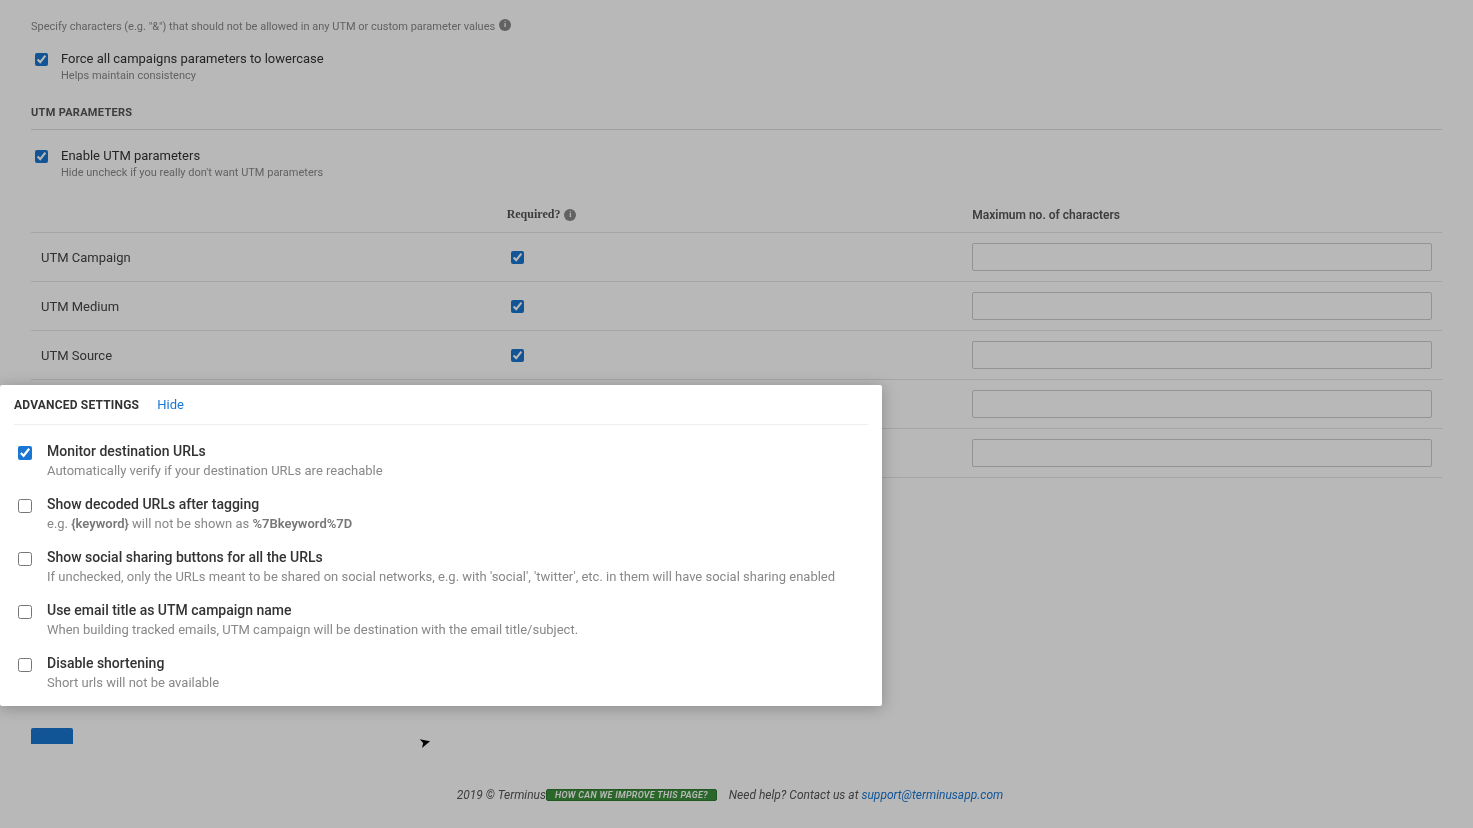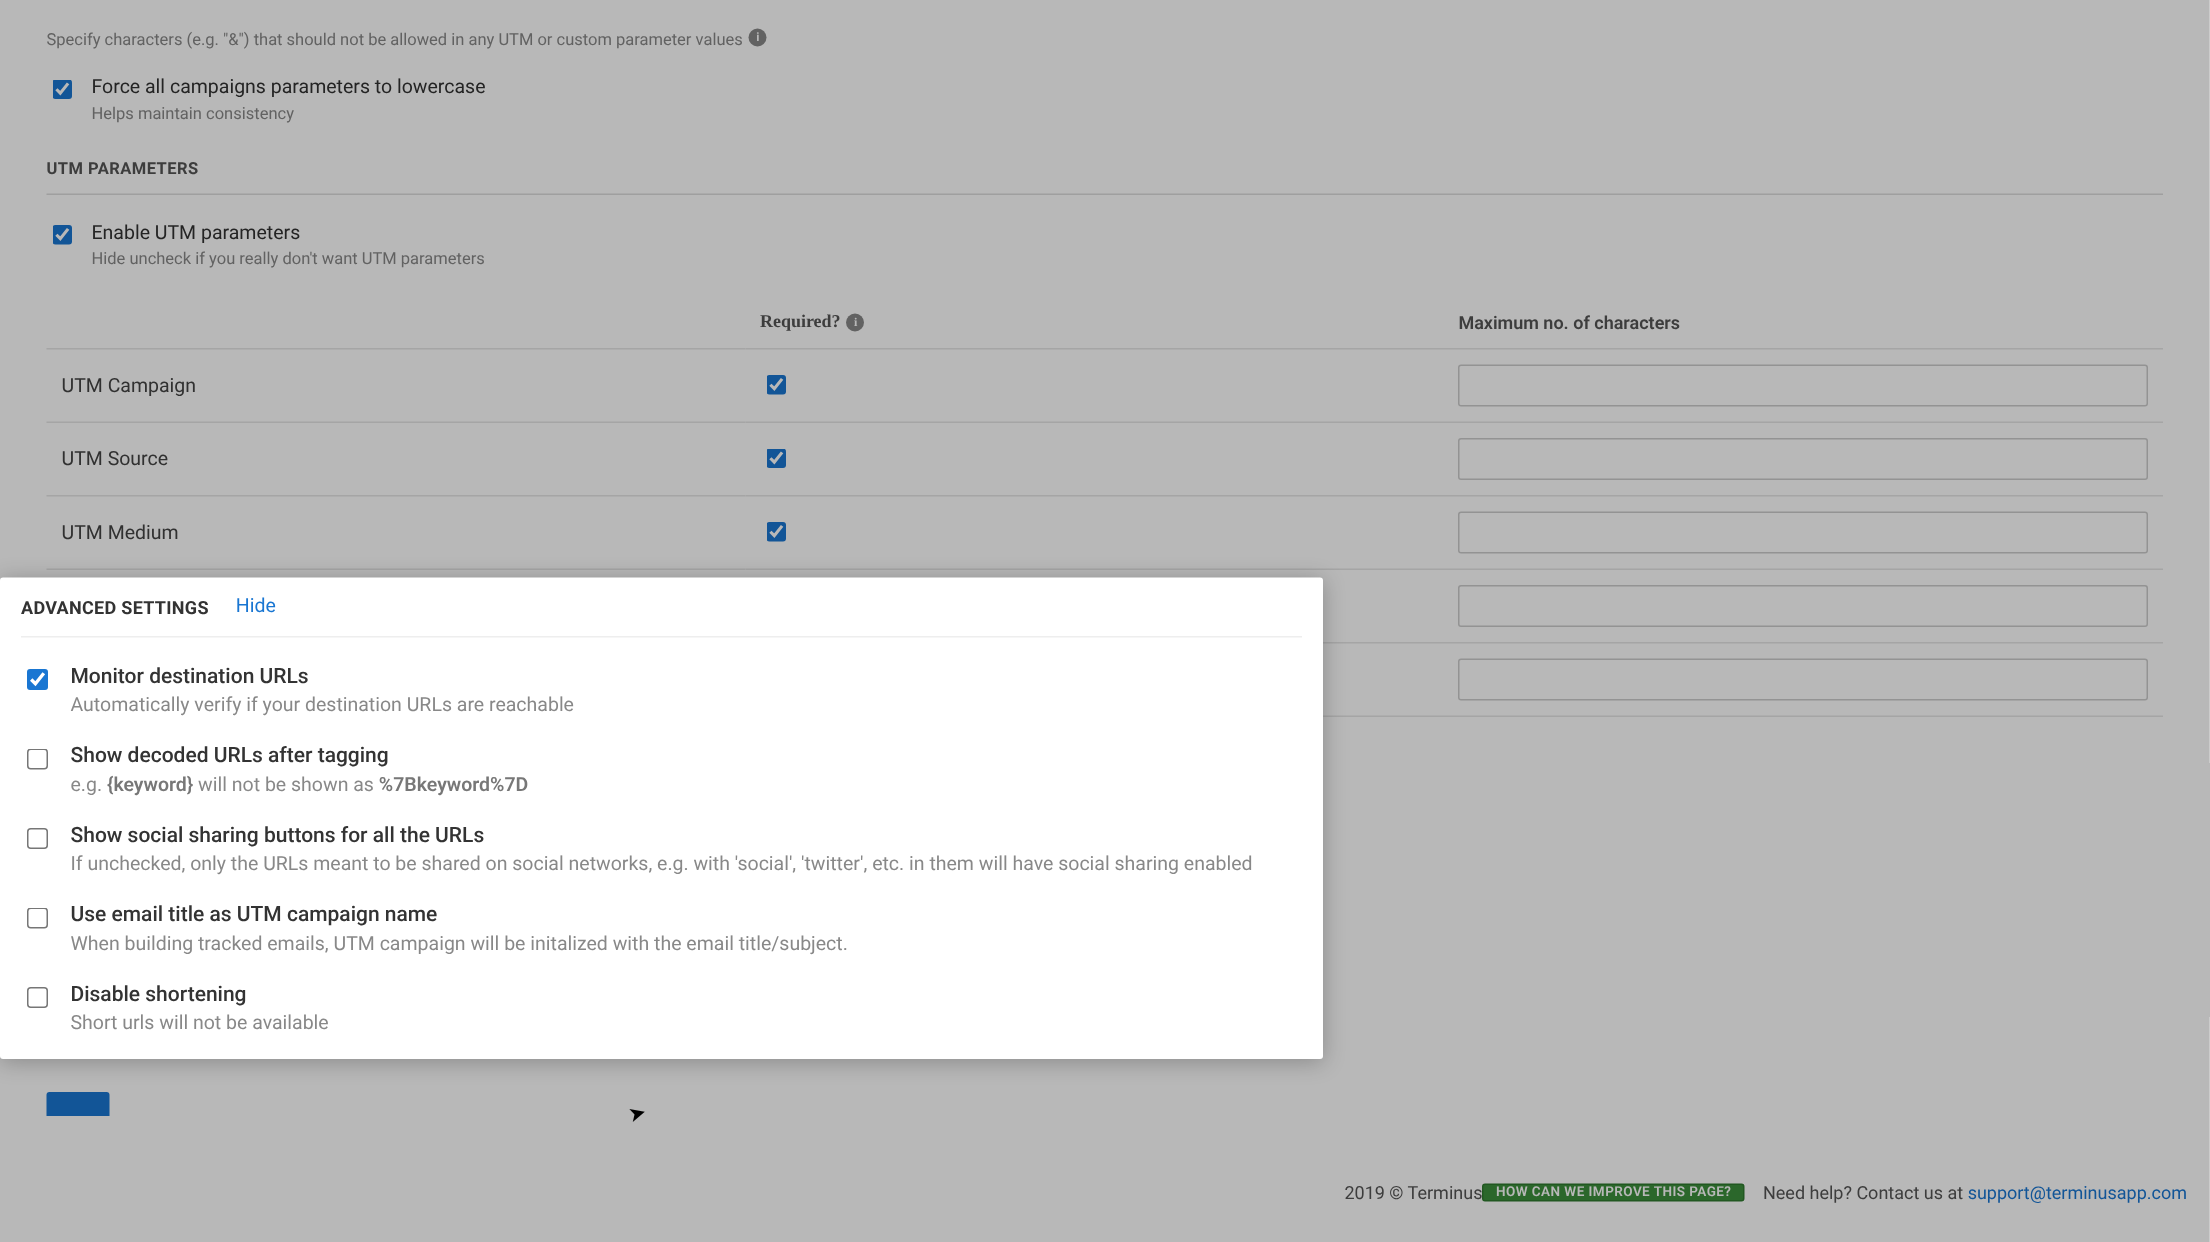--- a/index.html
+++ b/index.html
@@ -183,24 +183,25 @@
   }
   .modal-option .opt-sub .bold { font-weight: 600; color: #777; margin-top: 19px; }
 
   
   .footer {
     position: absolute;
     bottom: 26px;
     left: 2px;
     right: 15px;
     display: flex;
-    justify-content: flex-end;
+    justify-content: center;
     align-items: center;
     font-size: 12px;
     color: #555;
+    font-style: italic;
   }
   .footer-right {
     display: flex;
     align-items: center;
     gap: 12px;
   }
   .improve-btn {
     background: #3c8f3c;
     color: #fff;
     font-size: 9px;
@@ -275,26 +276,26 @@
           <th class="col-max">Maximum no. of characters</th>
         </tr>
       </thead>
       <tbody id="utm-tbody">
           <tr>
             <td>UTM Campaign</td>
             <td><input type="checkbox" checked="" style=""></td>
             <td><input type="text" style=""></td>
           </tr>
           <tr>
+            <td>UTM Medium</td>
+            <td><input type="checkbox" checked="" style=""></td>
+            <td><input type="text" style=""></td>
+          </tr>
+          <tr>
             <td>UTM Source</td>
-            <td><input type="checkbox" checked="" style=""></td>
-            <td><input type="text" style=""></td>
-          </tr>
-          <tr>
-            <td>UTM Medium</td>
             <td><input type="checkbox" checked="" style=""></td>
             <td><input type="text" style=""></td>
           </tr>
           <tr>
             <td>UTM Content</td>
             <td><input type="checkbox" style=""></td>
             <td><input type="text" style=""></td>
           </tr>
           <tr>
             <td>UTM Term</td>
@@ -345,21 +346,21 @@
         <input type="checkbox" style="">
         <div>
           <div class="opt-label">Show social sharing buttons for all the URLs</div>
           <div class="opt-sub">If unchecked, only the URLs meant to be shared on social networks, e.g. with 'social', 'twitter', etc. in them will have social sharing enabled</div>
         </div>
       </div>
       <div class="modal-option">
         <input type="checkbox" style="">
         <div>
           <div class="opt-label">Use email title as UTM campaign name</div>
-          <div class="opt-sub">When building tracked emails, UTM campaign will be initalized with the email title/subject.</div>
+          <div class="opt-sub">When building tracked emails, UTM campaign will be destination with the email title/subject.</div>
         </div>
       </div>
       <div class="modal-option">
         <input type="checkbox" style="">
         <div>
           <div class="opt-label">Disable shortening</div>
           <div class="opt-sub">Short urls will not be available</div>
         </div>
       </div>
     </div>

